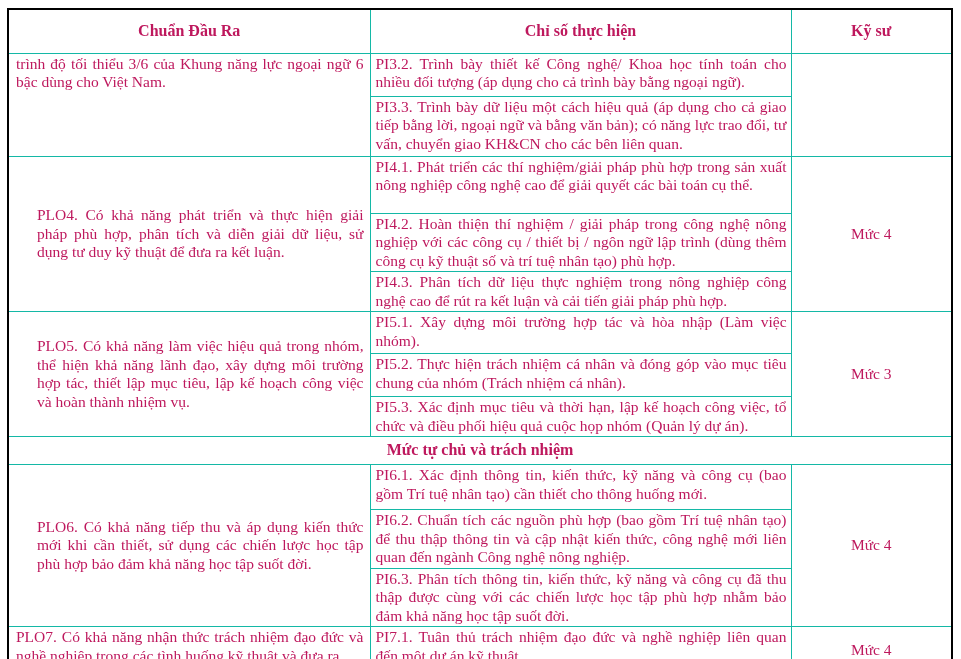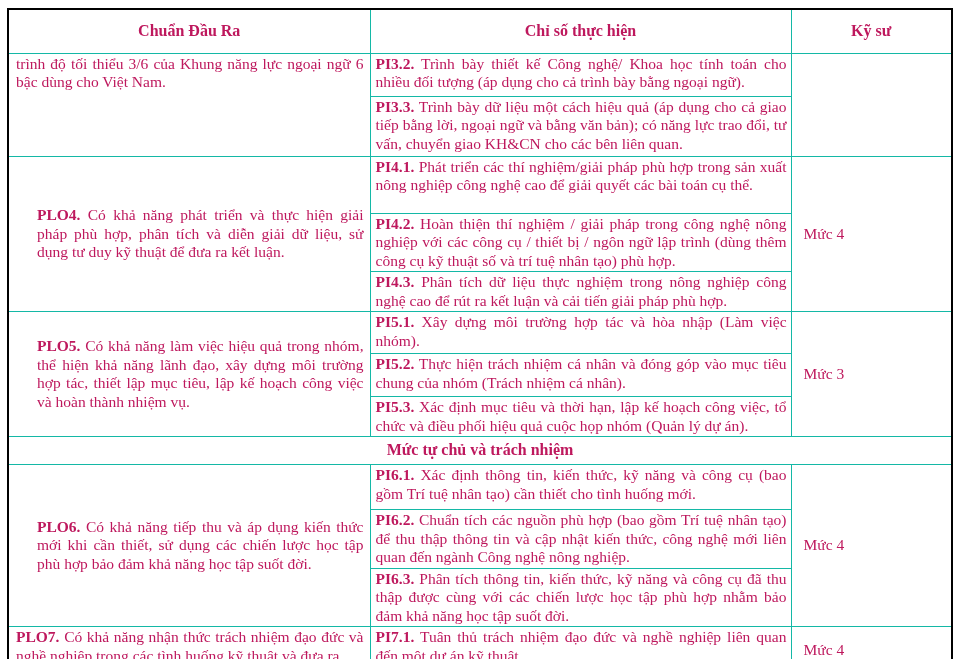--- a/index.html
+++ b/index.html
@@ -38,32 +38,32 @@
     font-size: 15.5px;
     line-height: 18.5px;
     vertical-align: top;
     text-align: justify;
   }
   td.plo { padding: 1px 6px 1px 7px; }
   td.top { vertical-align: top; }
   td.mid { vertical-align: middle; padding-left: 28px; }
   td.pi  { padding: 1px 4px 1px 5px; }
   td.level {
-    text-align: left;
+    text-align: center;
     vertical-align: middle;
     padding: 12px;
   }
   tr.section-row td {
     text-align: center;
     font-weight: bold;
     font-size: 16px;
     vertical-align: middle;
     padding: 2px 8px;
   }
-  b { font-weight: bold; }
+  b { font-weight: normal; }
   span.u { text-underline-offset: 2px; }
 </style>
 </head>
 <body>
 
 <table class="outcomes">
   <colgroup>
     <col style="width:362px">
     <col style="width:421px">
     <col style="width:161px">
@@ -145,21 +145,21 @@
     <td colspan="3">Mức tự chủ và trách nhiệm</td>
   </tr>
 
   <tr style="height:45px">
     <td class="plo mid" rowspan="3">
       <b>PLO6.</b>
       <span>Có khả năng tiếp thu và áp dụng kiến thức mới khi cần thiết, sử dụng các chiến lược học tập phù hợp bảo đảm khả năng học tập suốt đời.</span>
     </td>
     <td class="pi">
       <b>PI6.1.</b>
-      <span><span>Xác định thông tin, kiến thức, kỹ năng và công cụ </span><span class="u">(bao gồm Trí tuệ nhân tạo)</span><span> cần thiết cho tình huống mới.</span></span>
+      <span><span>Xác định thông tin, kiến thức, kỹ năng và công cụ </span><span class="u">(bao gồm Trí tuệ nhân tạo)</span><span> cần thiết cho thông huống mới.</span></span>
     </td>
     <td class="level" rowspan="3">Mức 4</td>
   </tr>
   <tr style="height:58px">
     <td class="pi">
       <b>PI6.2.</b>
       <span><span>Chuẩn tích các nguồn phù hợp </span><span class="u">(bao gồm Trí tuệ nhân tạo)</span><span> để thu thập thông tin và cập nhật kiến thức, công nghệ mới </span><span class="u">liên quan đến ngành Công nghệ nông nghiệp</span><span>.</span></span>
     </td>
   </tr>
   <tr style="height:51px">

